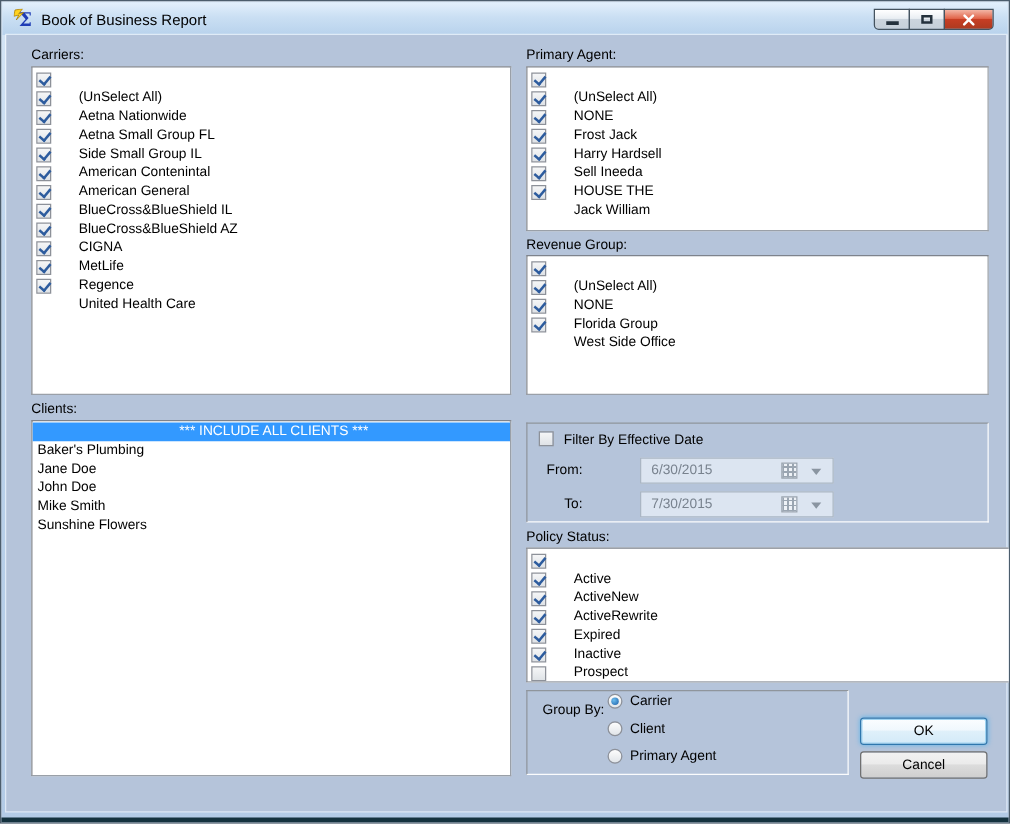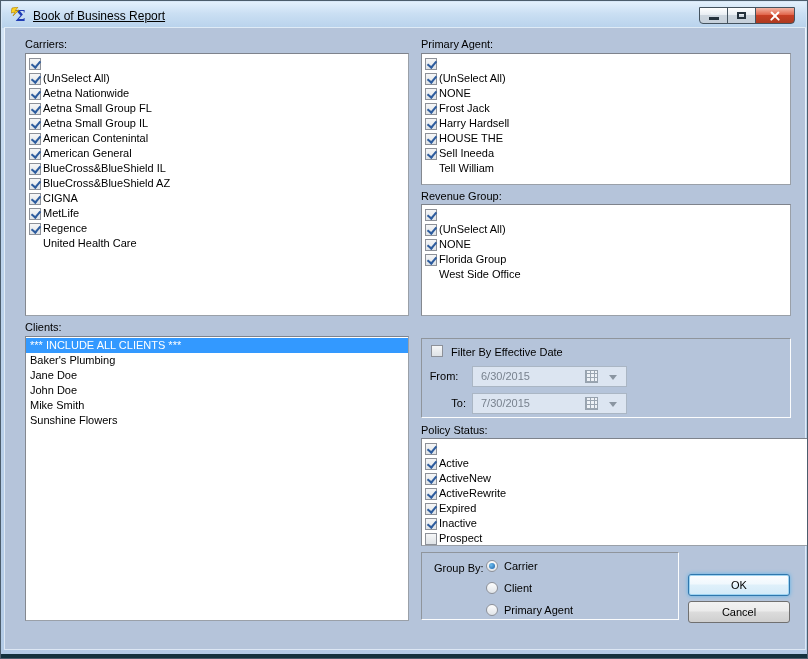--- a/index.html
+++ b/index.html
@@ -11,21 +11,21 @@
     background:linear-gradient(#d7e7f7,#bdd4ec 30%,#b3cbe6);
     border:1px solid #4c5d6c;
     overflow:hidden;
   }
   .bottom-strip { position:absolute; left:0; right:0; bottom:0; height:4px; background:#14323e; }
 
   
   .titlebar { position:absolute; left:1px; top:1px; right:1px; height:26px;
     background:linear-gradient(#e3f0fc,#cadff3 45%,#b8d2ec); }
   .appicon { position:absolute; left:9px; top:5px; width:16px; height:16px; }
-  .title-text { position:absolute; left:31px; top:7px; font-size:12px; color:#000; white-space:nowrap;text-decoration:underline; }
+  .title-text { position:absolute; left:31px; top:7px; font-size:12px; color:#000; white-space:nowrap; }
 
   .winbtns { position:absolute; top:5px; right:11px; display:flex; }
   .wbtn { position:relative; height:17px; border:1px solid #44535f; margin-left:-1px;
     display:flex; align-items:center; justify-content:center; }
   .wbtn.min { width:29px; border-radius:0 0 0 4px;
     background:linear-gradient(#ffffff,#e9eef3 45%,#ccd5de 50%,#c6d0da); }
   .wbtn.max { width:29px;
     background:linear-gradient(#ffffff,#e9eef3 45%,#ccd5de 50%,#c6d0da); }
   .wbtn.close { width:40px; border-radius:0 0 4px 0;
     background:linear-gradient(#f3b5a5,#e1654b 45%,#c73e24 50%,#ad3a20); }
@@ -39,46 +39,46 @@
   
   .client { position:absolute; left:4px; top:27px; width:800px; height:621px;
     background:#b5c4da; box-shadow:0 0 0 1px rgba(255,255,255,.55); }
 
   .flabel { position:absolute; white-space:nowrap; color:#000; }
 
   .listbox { position:absolute; background:#fff; overflow:hidden;
     border:1px solid; border-color:#7e838c #9aa0a8 #9aa0a8 #84888f; }
 
   .lrow { display:flex; align-items:center; height:15px; padding-left:3px; white-space:nowrap; }
-  .ltext { padding-left:2px;margin-top:28px; }
+  .ltext { padding-left:22px;margin-top:28px; }
 
   .cb { flex:0 0 auto; position:relative; width:12px; height:12px;
     border:1px solid #8d9199; background:linear-gradient(#f5f6f7,#dfe3e7); }
   .cb.checked::after { content:""; position:absolute; left:3px; top:0px; width:4px; height:7px;
     border:solid #2d5c9e; border-width:0 2px 2px 0; transform:rotate(40deg); }
 
   .prow { height:15px; line-height:15px; padding-left:4px; white-space:nowrap; }
-  .prow.selected { background:#3399ff; color:#fff; }
+  .prow.selected { background:#3399ff; color:#fff;text-align:center; }
 
   .etched { position:absolute; border:1px solid; border-color:#8f959c #fbfcfd #fbfcfd #8f959c; }
 
   
   .datefield { position:absolute; height:21px; background:#dce5f1; border:1px solid #aab6c4;
-    color:#78828e; line-height:19px; padding-left:8px; }
+    color:#78828e; line-height:19px; padding-left:8px;margin-left:40px; }
   .calicon { position:absolute; right:28px; top:3px; width:13px; height:13px;
     border:1px solid #97a2ae;
     background:
       repeating-linear-gradient(0deg,#9aa5b1 0 1px,transparent 1px 4px),
       repeating-linear-gradient(90deg,#9aa5b1 0 1px,transparent 1px 4px),
       #eef2f7; }
   .drop-arrow { position:absolute; right:9px; top:8px; width:0; height:0;
     border-left:4px solid transparent; border-right:4px solid transparent; border-top:5px solid #8a95a1; }
 
   
-  .rrow { display:flex; align-items:center; height:22px; white-space:nowrap; }
+  .rrow { display:flex; align-items:flex-start; height:22px; white-space:nowrap; }
   .radio { flex:0 0 auto; position:relative; width:12px; height:12px; border-radius:50%;
     border:1px solid #8d9199; background:linear-gradient(#fdfdfd,#e1e5e9); }
   .radio.sel::after { content:""; position:absolute; left:2px; top:2px; width:6px; height:6px;
     border-radius:50%; background:radial-gradient(circle at 35% 35%, #6cbdee, #1c5fa8); }
   .rtext { padding-left:6px; }
 
   
   .btn { position:absolute; width:102px; height:22px; border:1px solid #707070; border-radius:3px;
     background:linear-gradient(#f2f2f2,#ebebeb 45%,#dcdcdc 50%,#cfcfcf);
     text-align:center; line-height:20px; font-size:11px; cursor:default; }
@@ -126,21 +126,21 @@
         <div class="lrow">
           <span class="cb checked"></span>
           <span class="ltext">Aetna Nationwide</span>
         </div>
         <div class="lrow">
           <span class="cb checked"></span>
           <span class="ltext">Aetna Small Group FL</span>
         </div>
         <div class="lrow">
           <span class="cb checked"></span>
-          <span class="ltext">Aetna Small Group IL</span>
+          <span class="ltext">Side Small Group IL</span>
         </div>
         <div class="lrow">
           <span class="cb checked"></span>
           <span class="ltext">American Contenintal</span>
         </div>
         <div class="lrow">
           <span class="cb checked"></span>
           <span class="ltext">American General</span>
         </div>
         <div class="lrow">
@@ -192,29 +192,29 @@
         <div class="lrow">
           <span class="cb checked"></span>
           <span class="ltext">Frost Jack</span>
         </div>
         <div class="lrow">
           <span class="cb checked"></span>
           <span class="ltext">Harry Hardsell</span>
         </div>
         <div class="lrow">
           <span class="cb checked"></span>
+          <span class="ltext">Sell Ineeda</span>
+        </div>
+        <div class="lrow">
+          <span class="cb checked"></span>
           <span class="ltext">HOUSE THE</span>
         </div>
         <div class="lrow">
           <span class="cb checked"></span>
-          <span class="ltext">Sell Ineeda</span>
-        </div>
-        <div class="lrow">
-          <span class="cb checked"></span>
-          <span class="ltext">Tell William</span>
+          <span class="ltext">Jack William</span>
         </div>
       </div>
 
     <div class="flabel" style="left:416px;top:162px">Revenue Group:</div>
     <div class="listbox" style="left:416px;top:176px;width:370px;height:112px;padding-top:2px">
         <div class="lrow">
           <span class="cb checked"></span>
           <span class="ltext">(UnSelect All)</span>
         </div>
         <div class="lrow">
@@ -227,21 +227,21 @@
         </div>
         <div class="lrow">
           <span class="cb checked"></span>
           <span class="ltext">West Side Office</span>
         </div>
       </div>
 
     <div class="etched" style="left:416px;top:310px;width:370px;height:80px">
       <span class="cb" style="position:absolute;left:9px;top:6px"></span>
       <span class="flabel" style="left:29px;top:7px">Filter By Effective Date</span>
-      <span class="flabel" style="left:0;top:31px;width:44px;text-align:center">From:</span>
+      <span class="flabel" style="left:0;top:31px;width:44px;text-align:right">From:</span>
       <div class="datefield" style="left:50px;top:27px;width:155px">
         <span>6/30/2015</span>
         <span class="calicon"></span>
         <span class="drop-arrow"></span>
       </div>
       <span class="flabel" style="left:0;top:58px;width:44px;text-align:right">To:</span>
       <div class="datefield" style="left:50px;top:54px;width:155px">
         <span>7/30/2015</span>
         <span class="calicon"></span>
         <span class="drop-arrow"></span>

